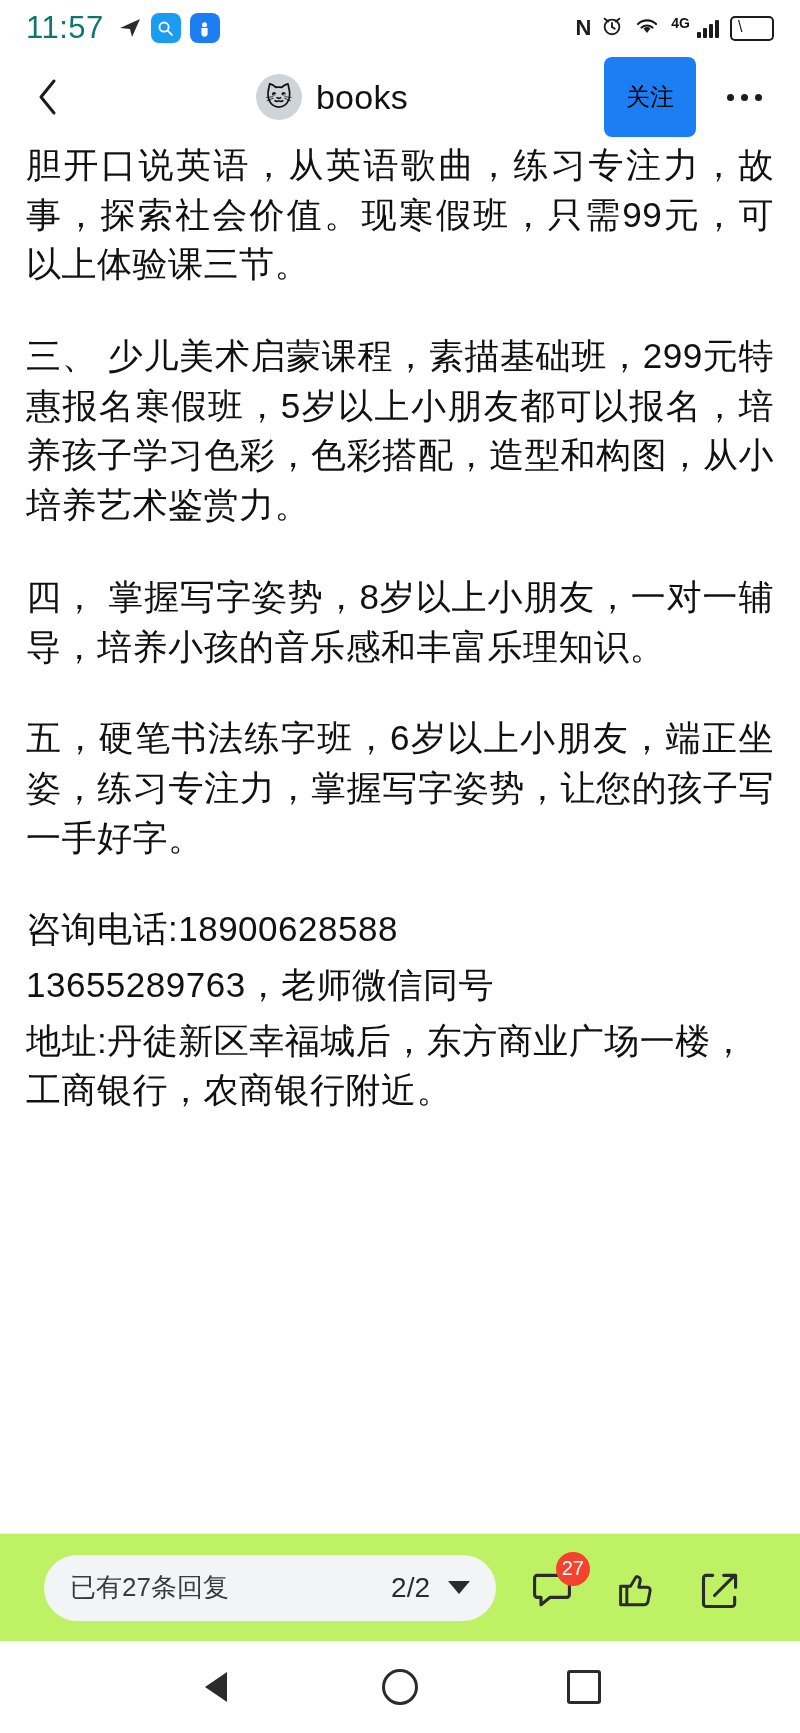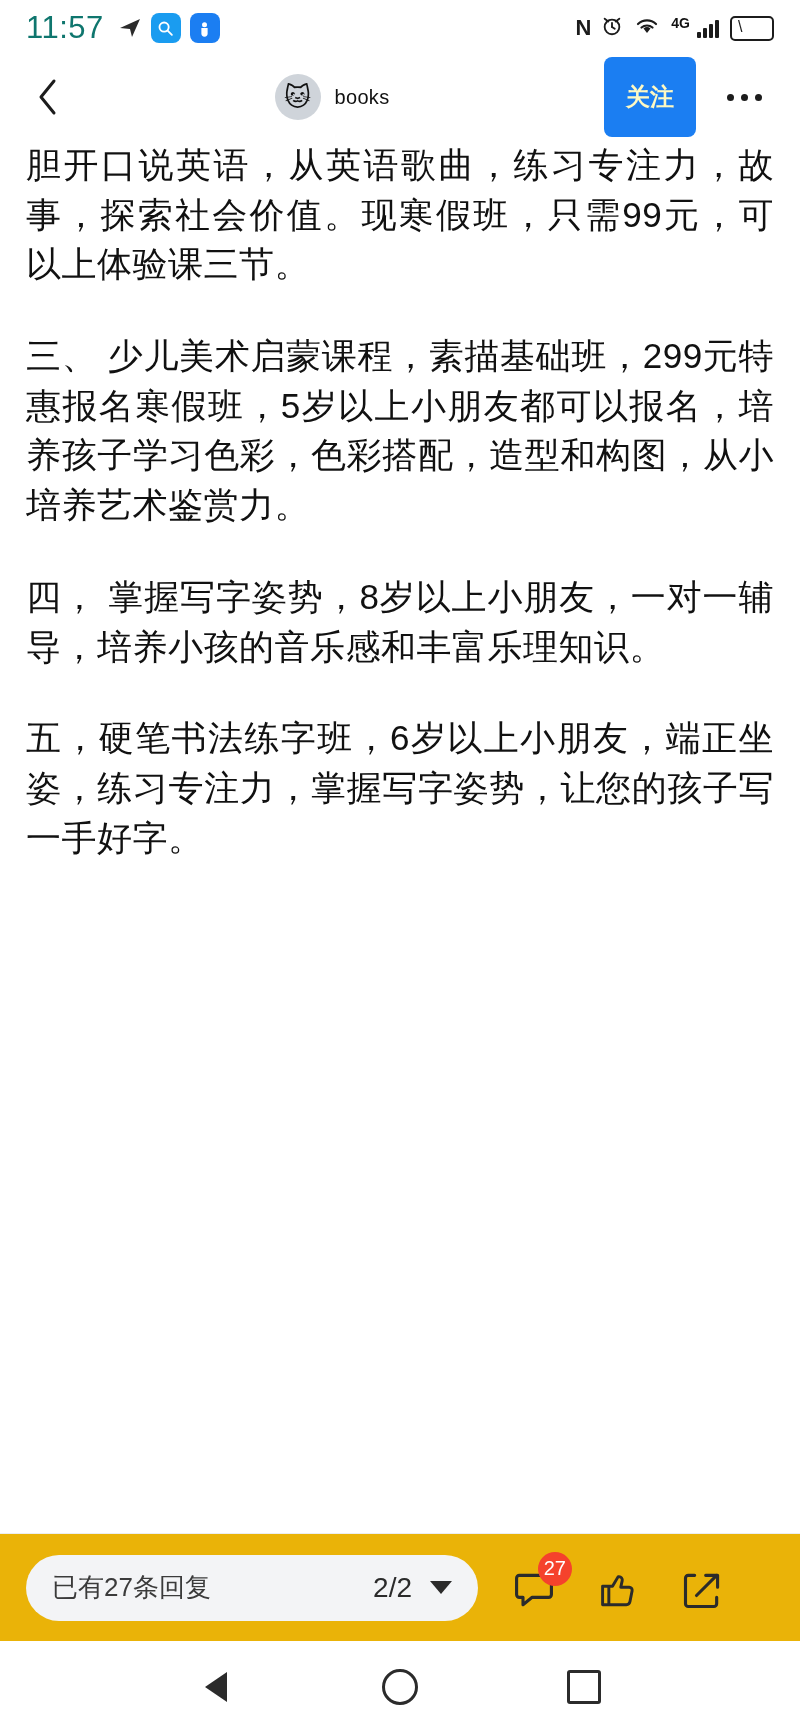--- a/index.html
+++ b/index.html
@@ -141,34 +141,33 @@
     background: #cfd4da;
     overflow: hidden;
     position: relative;
     display: flex; align-items: center; justify-content: center;
   }
   .avatar .cat {
     font-size: 26px;
     line-height: 1;
   }
   .acct-name {
-    font-size: 20px;
+    font-size: 34px;
     color: #111;
     letter-spacing: 0.3px;
   }
   .follow-btn {
     background: #1b7ef2;
-    color: #fef9c3;
+    color: #000000;
     font-size: 24px;
     border-radius: 8px;
     padding: 24px 22px;
     border: none;
     cursor: pointer;
     font-family: inherit;
-    font-weight: bold;
   }
   .more-btn {
     width: 60px;
     display: flex;
     align-items: center;
     justify-content: center;
     gap: 7px;
     margin-left: 18px;
     cursor: pointer;
   }
@@ -205,23 +204,23 @@
   
   .bottombar {
     position: absolute;
     left: 0;
     bottom: 92px;
     width: 800px;
     height: 108px;
     border-top: 1px solid #eceef0;
     display: flex;
     align-items: center;
-    padding: 0 26px;
-    box-sizing: border-box;
-    background: #eab308;
+    padding: 0 44px;
+    box-sizing: border-box;
+    background: #bef264;
     margin-top: 24px;
   }
   .reply-box {
     flex: 1;
     max-width: 452px;
     height: 66px;
     background: #f3f4f6;
     border-radius: 34px;
     display: flex;
     align-items: center;
@@ -384,20 +383,25 @@
       <i></i>
       <i></i>
   </div>
 </div>
 
 <div class="article">
   <p class="first">胆开口说英语，从英语歌曲，练习专注力，故事，探索社会价值。现寒假班，只需99元，可以上体验课三节。</p>
   <p>三、 少儿美术启蒙课程，素描基础班，299元特惠报名寒假班，5岁以上小朋友都可以报名，培养孩子学习色彩，色彩搭配，造型和构图，从小培养艺术鉴赏力。</p>
   <p>四， 掌握写字姿势，8岁以上小朋友，一对一辅导，培养小孩的音乐感和丰富乐理知识。</p>
   <p>五，硬笔书法练字班，6岁以上小朋友，端正坐姿，练习专注力，掌握写字姿势，让您的孩子写一手好字。</p>
+  <div class="contact">
+    <div>咨询电话:18900628588</div>
+    <div>13655289763，老师微信同号</div>
+    <div>地址:丹徒新区幸福城后，东方商业广场一楼，工商银行，农商银行附近。</div>
+  </div>
 </div>
 
 <div class="bottombar">
   <div class="reply-box">
     <span class="reply-text">已有27条回复</span>
     <span class="page-ind">
       <span class="page-num">2/2</span>
       <span class="caret"></span>
     </span>
   </div>

